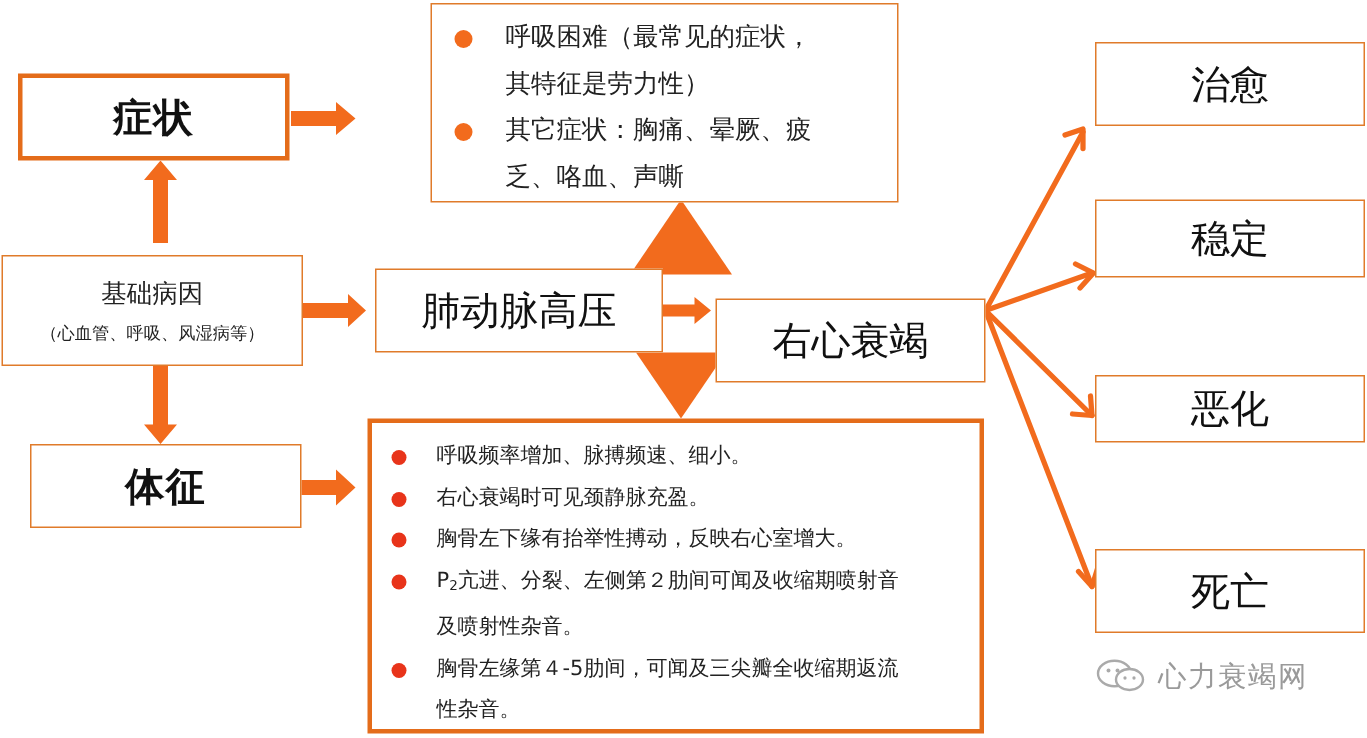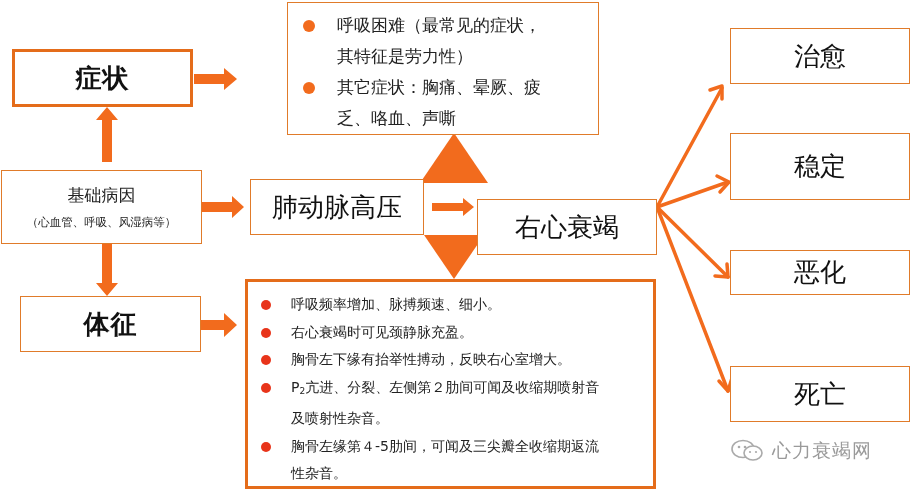--- a/index.html
+++ b/index.html
@@ -79,21 +79,21 @@
       <div>其特征是劳力性）</div>
     </li>
     <li>
       <span class="dot"></span>
       <div>其它症状：胸痛、晕厥、疲</div>
       <div>乏、咯血、声嘶</div>
     </li>
   </ul>
 </div>
 
-<div class="box" style="left:250px;top:179px;width:174px;height:56px;">
+<div class="box" style="left:250px;top:179px;width:192px;height:56px;">
   <span class="tn">肺动脉高压</span>
 </div>
 
 <div class="box" style="left:477px;top:179px;width:180px;height:56px;margin-top:20px;">
   <span class="tn">右心衰竭</span>
 </div>
 
 <div class="list sign">
   <ul>
     <li>
@@ -117,21 +117,21 @@
       <span class="dot"></span>
       <div>胸骨左缘第４-5肋间，可闻及三尖瓣全收缩期返流</div>
       <div>性杂音。</div>
     </li>
   </ul>
 </div>
 
 <div class="box" style="left:730px;top:28px;width:180px;height:56px;">
   <span class="tn">治愈</span>
 </div>
-<div class="box" style="left:730px;top:133px;width:180px;height:67px;">
+<div class="box" style="left:730px;top:133px;width:180px;height:52px;">
   <span class="tn">稳定</span>
 </div>
 <div class="box" style="left:730px;top:250px;width:180px;height:45px;">
   <span class="tn">恶化</span>
 </div>
 <div class="box" style="left:730px;top:366px;width:180px;height:56px;">
   <span class="tn">死亡</span>
 </div>
 
 <div class="wm">

